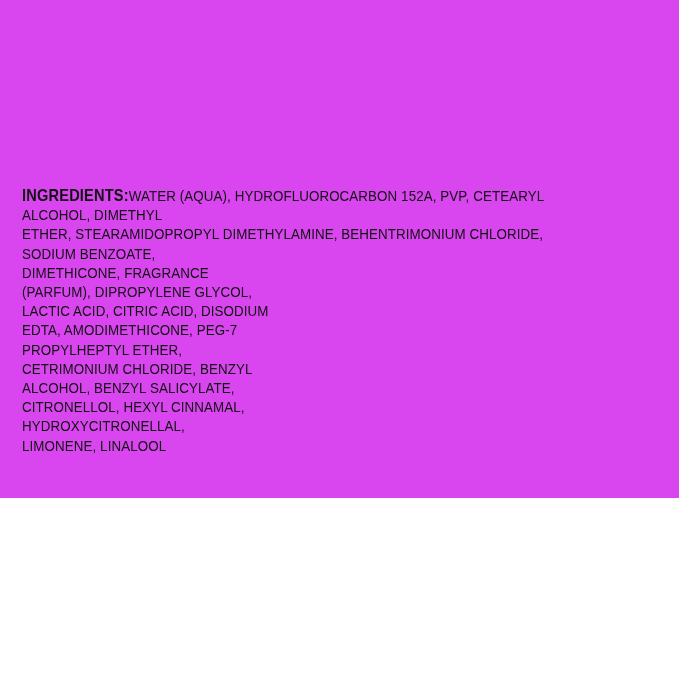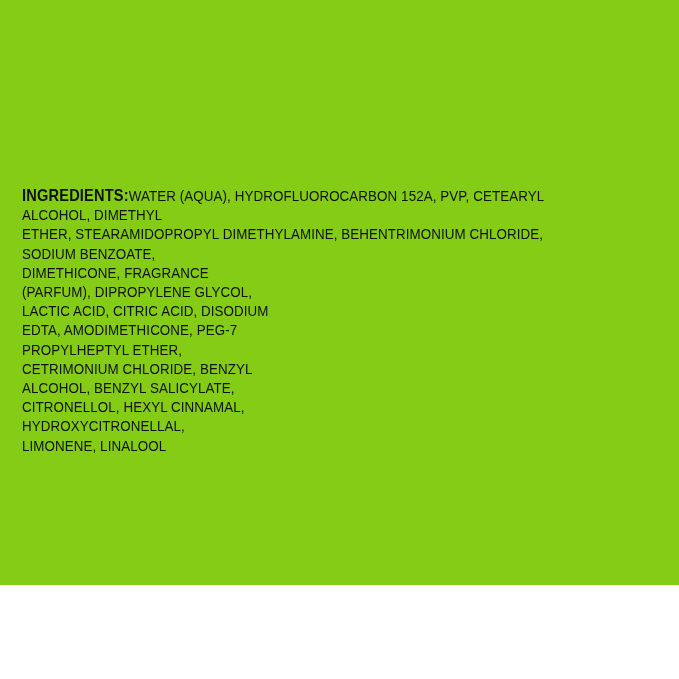--- a/index.html
+++ b/index.html
@@ -9,22 +9,22 @@
   body {
     width: 679px;
     height: 679px;
     background: #ffffff;
     font-family: "Liberation Sans", sans-serif;
     overflow: hidden;
   }
   .page {
     position: relative;
     width: 679px;
-    height: 585px;
-    background: #84cc16;
+    height: 498px;
+    background: #d946ef;
   }
   .ingredients-block {
     position: absolute;
     left: 22px;
     top: 186px;
     width: 645px;
   }
   .ingredients-text {
     margin: 0;
     color: #111111;

